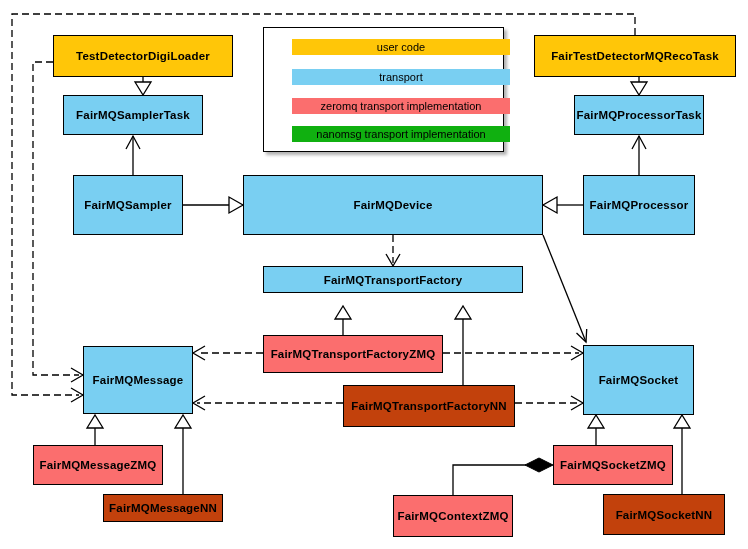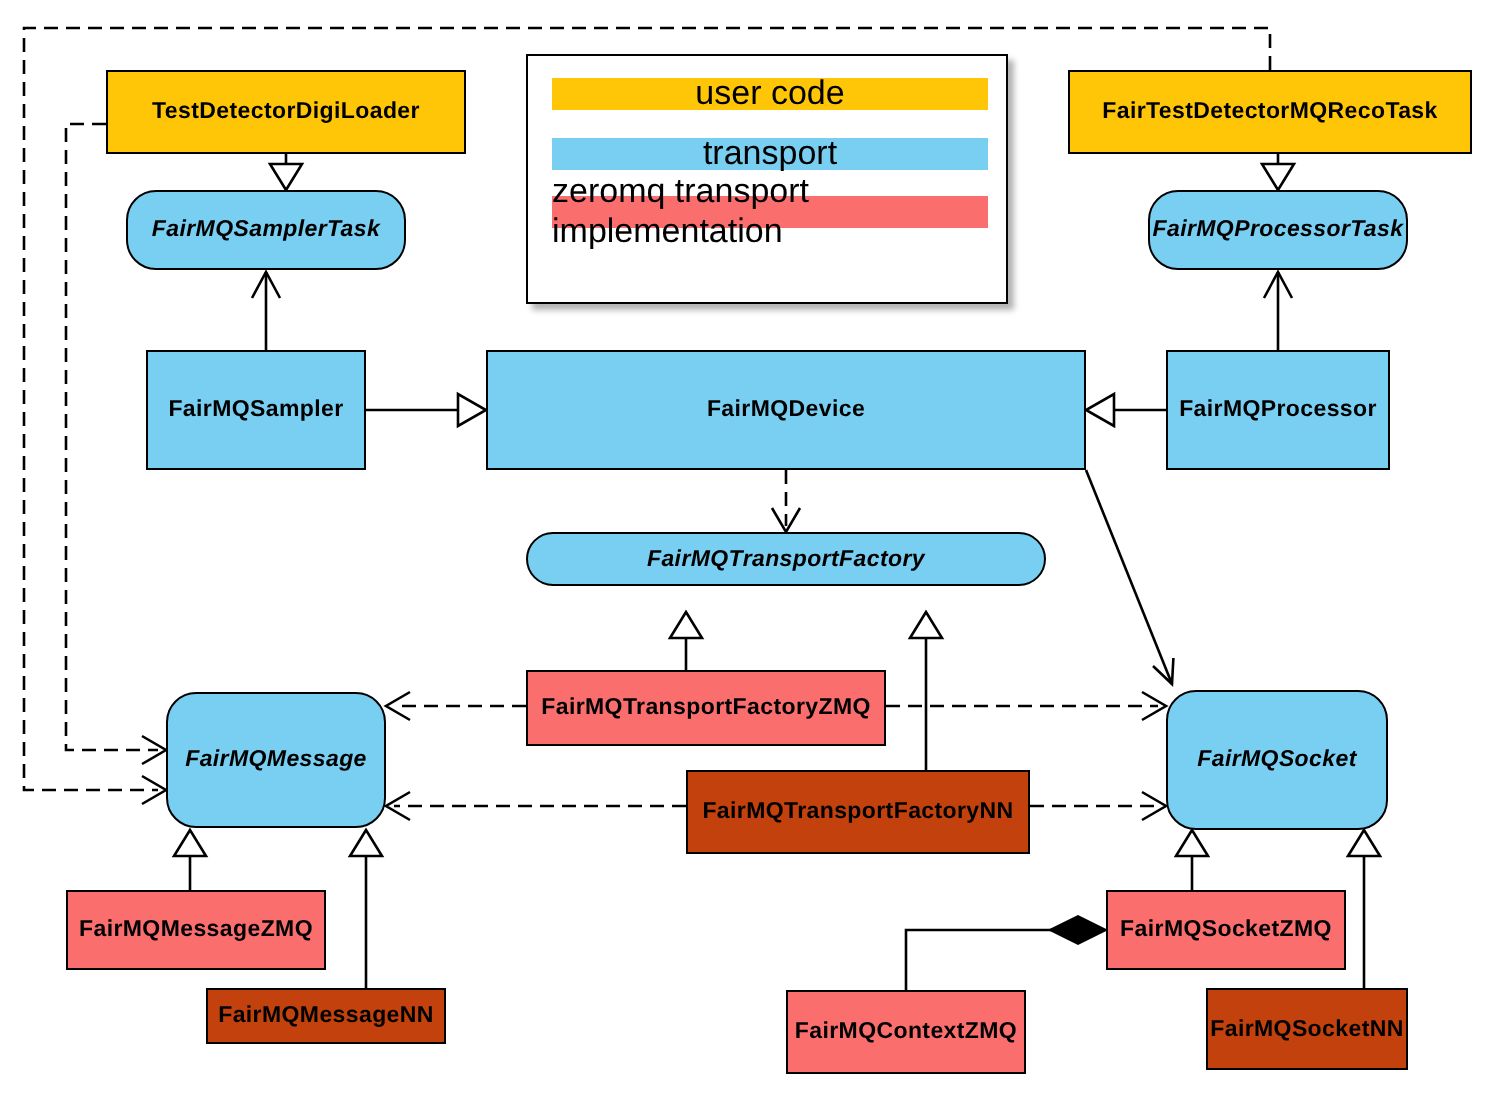--- a/index.html
+++ b/index.html
@@ -15,28 +15,28 @@
   #wires .diamond{fill:#000;stroke:#000;}
   .node{
     position:absolute;border:1px solid #000;display:flex;align-items:center;justify-content:center;
     text-align:center;font-size:11.5px;font-weight:bold;color:#000;letter-spacing:.2px;box-sizing:border-box;
   }
   .node span{padding:0 2px;text-align:center;}
   .user-code{background:#ffc608;}
   .framework{background:#79cff2;}
   .zeromq{background:#fb6e6e;}
   .nanomsg{background:#c2410c;}
-  .abstract{font-style:italic;border-radius:15px;}
+  .abstract{}
   .legend{
     position:absolute;left:263px;top:27px;width:241px;height:125px;background:#fff;
     border:1px solid #000;box-sizing:border-box;box-shadow:3px 3px 3px rgba(0,0,0,.3);
   }
   .legend-bar{
-    position:absolute;left:12px;width:218px;height:16px;display:flex;align-items:center;justify-content:center;
-    font-size:17px;font-weight:normal;color:#000;
+    position:absolute;left:28px;width:218px;height:16px;display:flex;align-items:center;justify-content:center;
+    font-size:11px;font-weight:normal;color:#000;
   }
 </style>
 </head>
 <body>
 
 <div id="canvas">
 
   <svg id="wires" viewBox="0 0 748 549" xmlns="http://www.w3.org/2000/svg">
 
     <g>
@@ -183,26 +183,27 @@
     </div>
   <div class="node zeromq" style="left:33px;top:445px;width:130px;height:40px">
       <span>FairMQMessageZMQ</span>
     </div>
   <div class="node nanomsg" style="left:103px;top:494px;width:120px;height:28px">
       <span>FairMQMessageNN</span>
     </div>
   <div class="node zeromq" style="left:553px;top:445px;width:120px;height:40px">
       <span>FairMQSocketZMQ</span>
     </div>
-  <div class="node nanomsg" style="left:603px;top:494px;width:101px;height:41px">
+  <div class="node nanomsg" style="left:603px;top:494px;width:122px;height:41px">
       <span>FairMQSocketNN</span>
     </div>
   <div class="node zeromq" style="left:393px;top:495px;width:120px;height:42px">
       <span>FairMQContextZMQ</span>
     </div>
 
   <div class="legend">
     <div class="legend-bar" style="top: 11px; background-color: rgb(255, 198, 8);">user code</div>
     <div class="legend-bar" style="top: 41px; background-color: rgb(121, 207, 242);">transport</div>
     <div class="legend-bar" style="top: 70px; background-color: rgb(251, 110, 110);">zeromq transport implementation</div>
+    <div class="legend-bar" style="top: 98px; background-color: rgb(16, 176, 16);">nanomsg transport implementation</div>
   </div>
 
 </div>
 
 </body></html>

